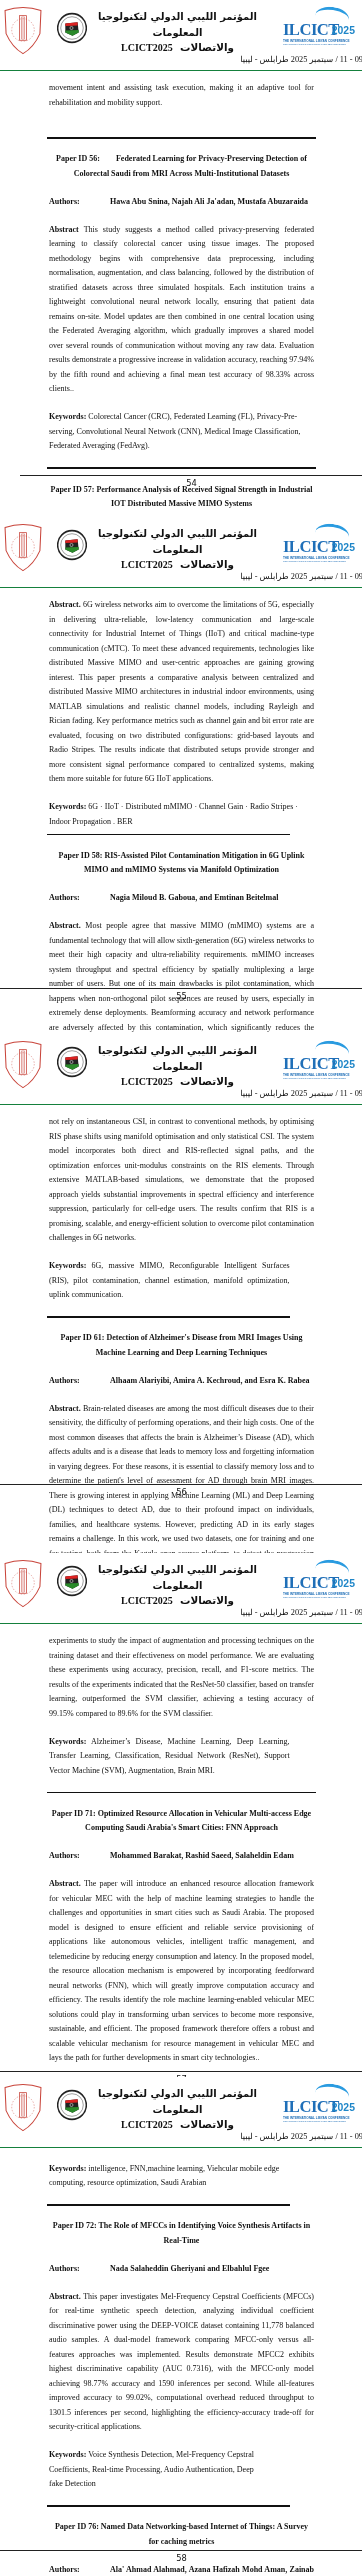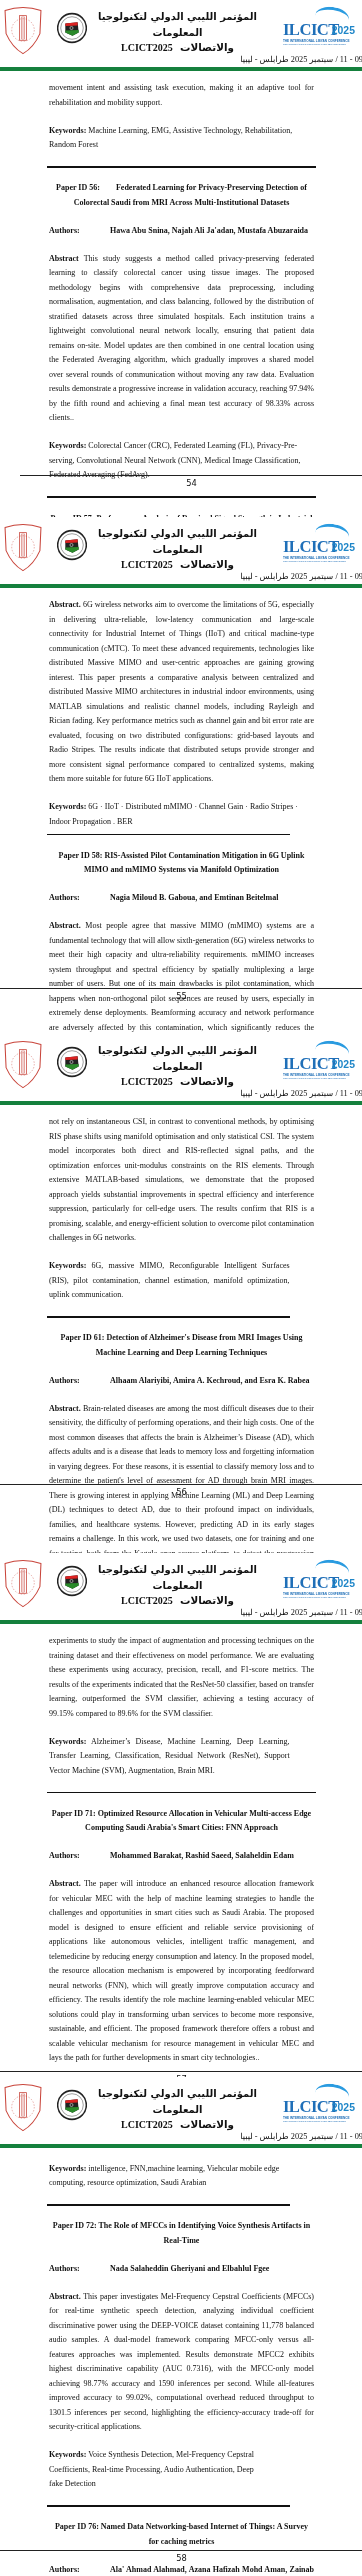--- a/index.html
+++ b/index.html
@@ -1,18 +1,18 @@
 <!DOCTYPE html>
 <html style="font-size:8.3px"><head>
 <meta charset="utf-8">
 <style>
   * { box-sizing: border-box; margin: 0; padding: 0; }
   body { width: 363px; background: #ffffff; font-family: "Liberation Serif", serif; color: #111; }
   .page { position: relative; width: 363px; background: #fff; }
-  .page-header { position: relative; height: 71px; border-bottom: 4px solid #15803d; }
+  .page-header { position: relative; height: 71px; border-bottom: 1px solid #15803d; }
   .logo-univ { position: absolute; left: 3.1px; top: 5.2px; width: 40px; height: 50px; }
   .logo-seal { position: absolute; left: 57px; top: 8.3px; width: 30px; height: 40px; }
   .header-title { position: absolute; left: 92px; width: 171px; top: 9.3px; text-align: center; }
   .header-ar1 { font-family: "DejaVu Sans", sans-serif; font-weight: bold; font-size: 10px; direction: rtl; line-height: 15.6px; }
   .header-ar2 { font-size: 10.4px; font-weight: bold; line-height: 15.6px; }
   .header-ar2 .ar { font-family: "DejaVu Sans", sans-serif; direction: rtl; margin-left: 7.3px; }
   .header-ar2 .lc { font-family: "Liberation Serif", serif; font-size: 10px; }
   .header-date { position: absolute; left: 0; right: 0; top: 54px; text-align: right; font-size: 8.3px; font-family: "Liberation Serif", serif; direction: rtl; }
   .logo-ilcict { position: absolute; right: 4.2px; top: 6.2px; width: 79px; height: 42px; }
   .ilcict-word { position: absolute; left: 3.1px; top: 13.5px; font-family: Liberation Serif, serif; font-weight: bold; font-size: 16.6px; color: #1f6fb8; letter-spacing: -0.5px; }
@@ -66,21 +66,20 @@
       <div class="ilcict-year">2025</div>
       <div class="ilcict-sub1">THE INTERNATIONAL LIBYAN CONFERENCE</div>
       <div class="ilcict-sub2">FOR INFORMATION &amp; COMMUNICATION TECHNOLOGIES</div>
     </div>
     <div class="header-date">09 - 11 / سبتمبر 2025 طرابلس - ليبيا</div>
   </div>
   <div class="content">
     <div class="sp20"></div>
     <p>movement intent and assisting task execution, making it an adaptive tool for rehabilitation and mobility support.</p>
     <div class="sp26"></div>
-    <div class="kw"><b>Keywords:</b> <span>Machine Learning, EMG, Assistive Technology, Rehabilitation, Random Forest</span></div>
     <div class="sp26"></div>
     <div class="sep"></div>
     <div class="sp26"></div>
     <div class="ptitle" style="text-align:center;"><span>Paper ID 56:</span>&nbsp;&nbsp;&nbsp;&nbsp;&nbsp;&nbsp;&nbsp; <span>Federated Learning for Privacy-Preserving Detection of Colorectal Saudi from MRI Across Multi-Institutional Datasets</span></div>
     <div class="sp26"></div>
     <div class="authors">
         <span class="lab">Authors:</span>
         <span class="names">Hawa Abu Snina, Najah Ali Ja'adan, Mustafa Abuzaraida</span>
       </div>
     <div class="sp26"></div>

